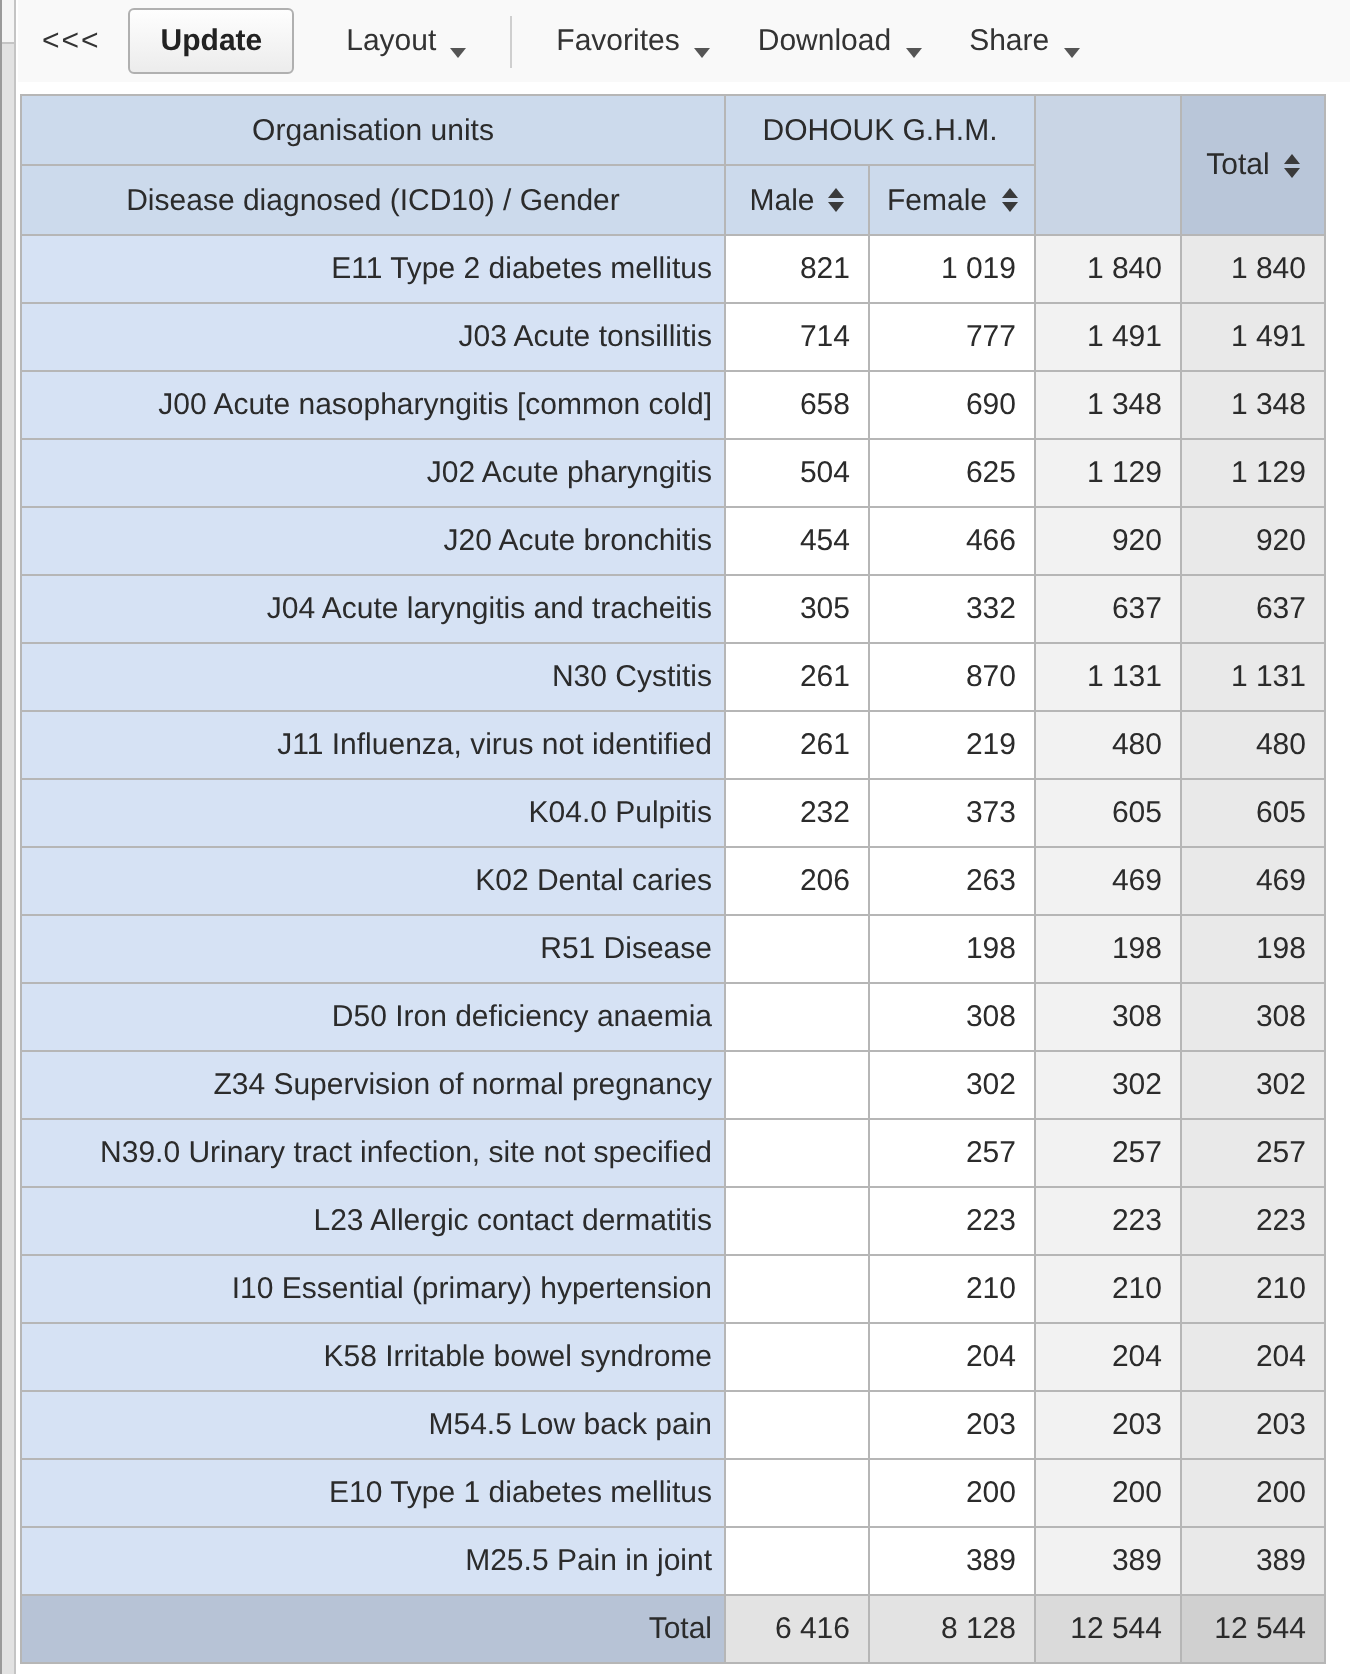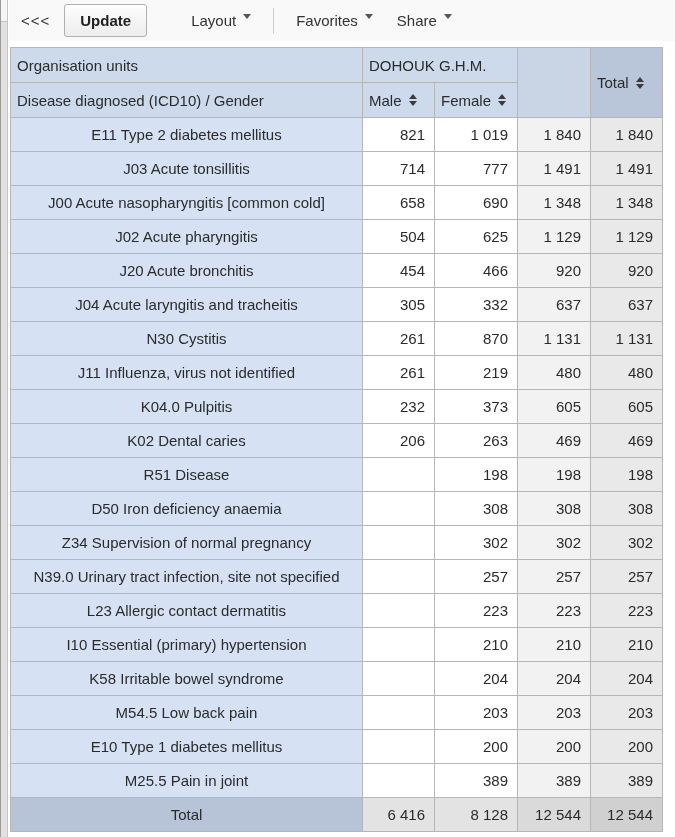--- a/index.html
+++ b/index.html
@@ -17,33 +17,33 @@
   .left-strip{position:absolute;left:0;top:0;bottom:0;width:8px;
     background:#e2e2e2;border-left:1px solid #9a9a9a;border-right:1px solid #c4c4c4}
   .left-strip .cap{height:22px;background:#f5f5f5;border-bottom:1px solid #c4c4c4}
 
   
   .toolbar{position:absolute;left:9px;top:0;right:0;height:41px;background:#f9f9f9;
     display:flex;align-items:center;font-size:15px}
   .collapse-btn{margin:0 14px 0 12px;letter-spacing:1px;font-size:15px;color:#333;cursor:pointer}
   .update-btn{font:bold 15px "Liberation Sans","DejaVu Sans",sans-serif;color:#222;
     padding:7px 15px;border:1px solid #b0b0b0;border-radius:3px;
-    background:linear-gradient(#fefefe,#ececec);cursor:pointer;margin-right:32px}
-  .menu-item{display:flex;align-items:flex-start;gap:7px;color:#333;padding:6px 12px;cursor:pointer;white-space:nowrap}
+    background:linear-gradient(#fefefe,#ececec);cursor:pointer;margin-right:14px}
+  .menu-item{display:flex;align-items:flex-end;gap:7px;color:#333;padding:6px 12px;cursor:pointer;white-space:nowrap}
   .caret{width:0;height:0;border-left:4px solid transparent;border-right:4px solid transparent;
     border-top:5px solid #555;margin-top:2px}
   .tb-sep{width:1px;height:26px;background:#cfcfcf;margin:0 10px}
 
   
   .pivot-wrap{position:absolute;left:10px;top:47px}
   table{border-collapse:collapse;font-size:15px;table-layout:fixed}
   th,td{border:1px solid var(--border-gray);font-weight:normal;overflow:hidden;white-space:nowrap}
-  th{height:35px;background:var(--header-blue);text-align:left;padding:0 6px}
+  th{height:35px;background:var(--header-blue);text-align:center;padding:0 6px}
   td{height:34px;padding:0 6px}
-  td.label{background:var(--label-blue);text-align:center}
+  td.label{background:var(--label-blue);text-align:right}
   td.num{text-align:right;padding-right:9px;background:#fff}
   td.sub{background:var(--sub-col)}
   td.tot{background:var(--tot-col)}
   th.empty-span{background:var(--empty-hdr)}
   th.total-hdr{background:var(--total-hdr)}
   tr.total-row td.label{background:var(--totrow-label)}
   tr.total-row td.num{background:var(--totrow-val)}
   tr.total-row td.sub{background:var(--totrow-sub)}
   tr.total-row td.tot{background:var(--totrow-tot)}
 
@@ -65,20 +65,24 @@
   <div class="toolbar">
     <span class="collapse-btn">&lt;&lt;&lt;</span>
     <button class="update-btn">Update</button>
     <div class="menu-item">
       <span>Layout</span>
       <span class="caret"></span>
     </div>
     <div class="tb-sep"></div>
     <div class="menu-item">
       <span>Favorites</span>
+      <span class="caret"></span>
+    </div>
+    <div class="menu-item">
+      <span>Download</span>
       <span class="caret"></span>
     </div>
     <div class="menu-item">
       <span>Share</span>
       <span class="caret"></span>
     </div>
   </div>
 
   <div class="pivot-wrap">
     <table>

